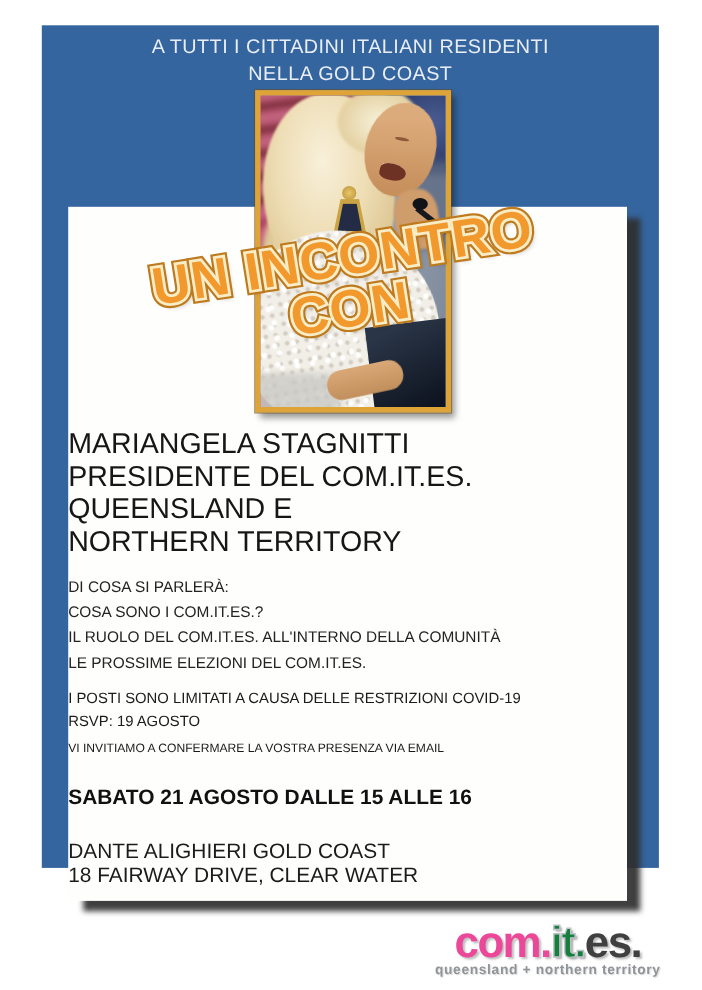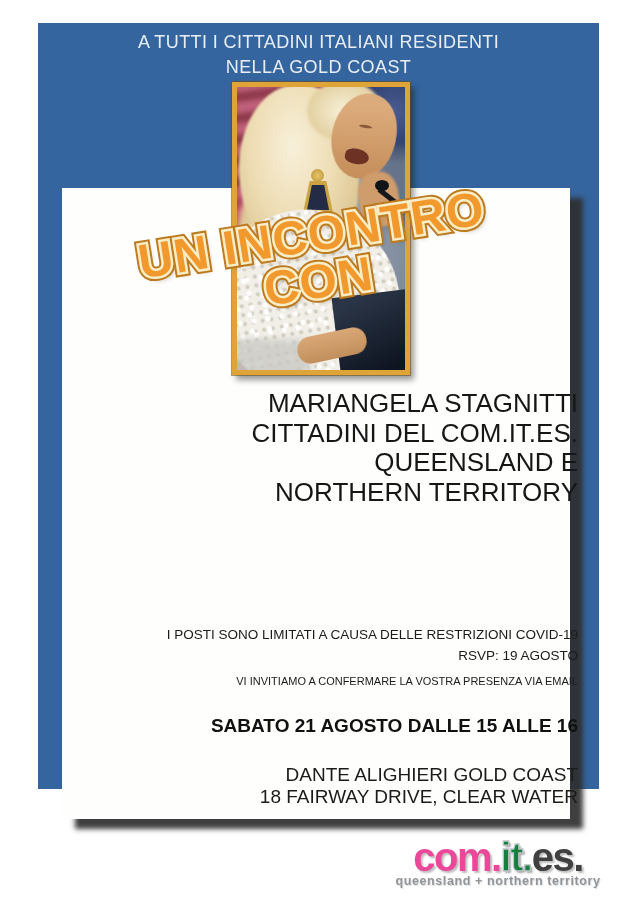--- a/index.html
+++ b/index.html
@@ -91,21 +91,21 @@
   .overlay { position:absolute; left:98px; top:211px; width:435px; height:100px;
     transform:rotate(-9deg); z-index:6; }
   .ol-layer { position:absolute; inset:0; text-align:center;
     font-weight:bold; font-size:48px; line-height:47px; letter-spacing:1px;
     white-space:nowrap; }
   .ol-rim  { color:transparent; -webkit-text-stroke:9px #bd7a1e;
     text-shadow:3px 4px 5px rgba(60,40,10,0.30); }
   .ol-halo { color:#f8edc6; -webkit-text-stroke:5px #f8edc6; }
   .ol-fill { color:#f2992e; }
   
-  .tblock { position:absolute; left:74px; width:504px; text-align:right; color:#1b1b1b; }
+  .tblock { position:absolute; left:62px; width:504px; text-align:left; color:#1b1b1b; }
   .title  { top:389px; font-size:26px; line-height:29.5px; color:#161616; }
   .topics { top:522px; font-size:14px; line-height:23px; color:#232323; }
   .covid  { top:624px; font-size:13.5px; line-height:21px; }
   .rsvp   { top:671px; font-size:11px; line-height:21px; }
   .date   { top:715px; font-size:19px; font-weight:bold; color:#111; }
   .venue  { top:764px; font-size:19px; line-height:21.5px; }
   
   .logo { position:absolute; left:383px; top:838px; width:230px; text-align:center; }
   .logo-main { font-size:40px; font-weight:bold; letter-spacing:-1.5px; line-height:38px;
     text-shadow:2px 2px 2px rgba(90,90,90,0.40); }
@@ -166,25 +166,31 @@
       <div>CON</div>
     </div>
     <div class="ol-layer ol-fill">
       <div>UN INCONTRO</div>
       <div>CON</div>
     </div>
   </div>
 
   <div class="tblock title">
     <div>MARIANGELA STAGNITTI</div>
-    <div>CITTADINI DEL COM.IT.ES.</div>
+    <div>PRESIDENTE DEL COM.IT.ES.</div>
     <div>QUEENSLAND E</div>
     <div>NORTHERN TERRITORY</div>
   </div>
 
+  <div class="tblock topics">
+    <div>DI COSA SI PARLERÀ:</div>
+    <div>COSA SONO I COM.IT.ES.?</div>
+    <div>IL RUOLO DEL COM.IT.ES. ALL'INTERNO DELLA COMUNITÀ</div>
+    <div>LE PROSSIME ELEZIONI DEL COM.IT.ES.</div>
+  </div>
 
   <div class="tblock covid">
     <div>I POSTI SONO LIMITATI A CAUSA DELLE RESTRIZIONI COVID-19</div>
     <div>RSVP: 19 AGOSTO</div>
   </div>
 
   <div class="tblock rsvp">
     <div>VI INVITIAMO A CONFERMARE LA VOSTRA PRESENZA VIA EMAIL</div>
   </div>
 

